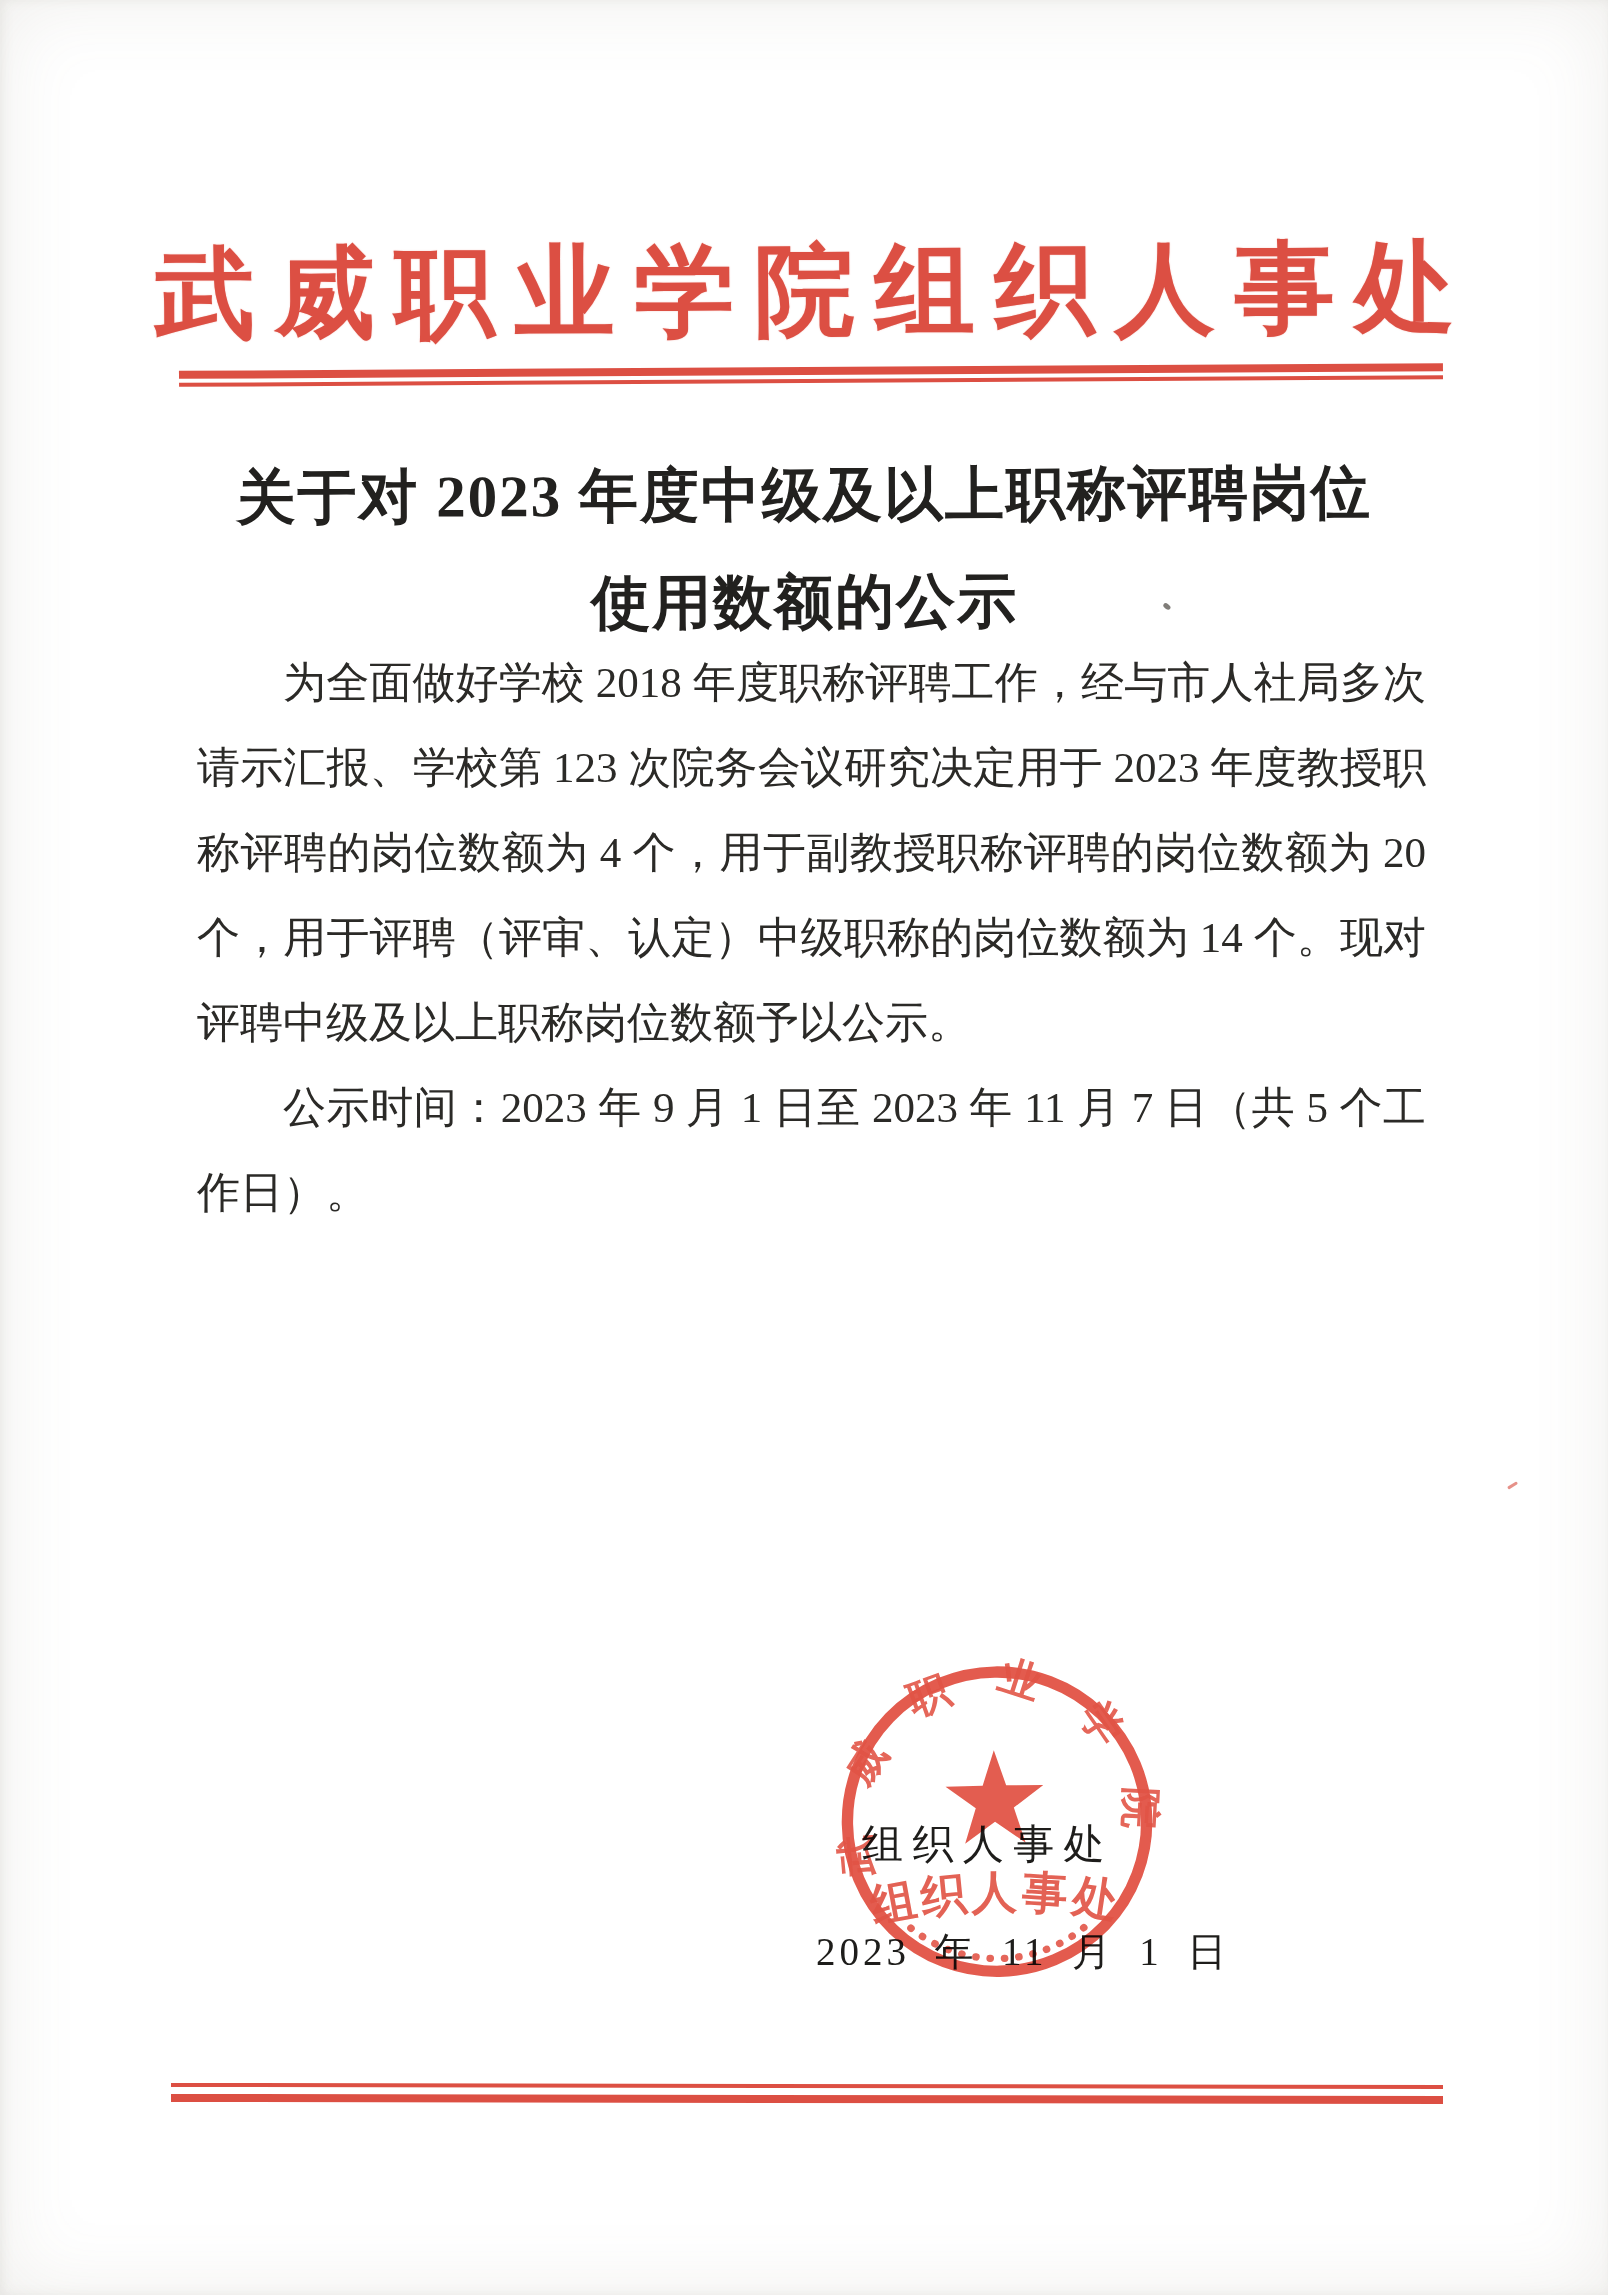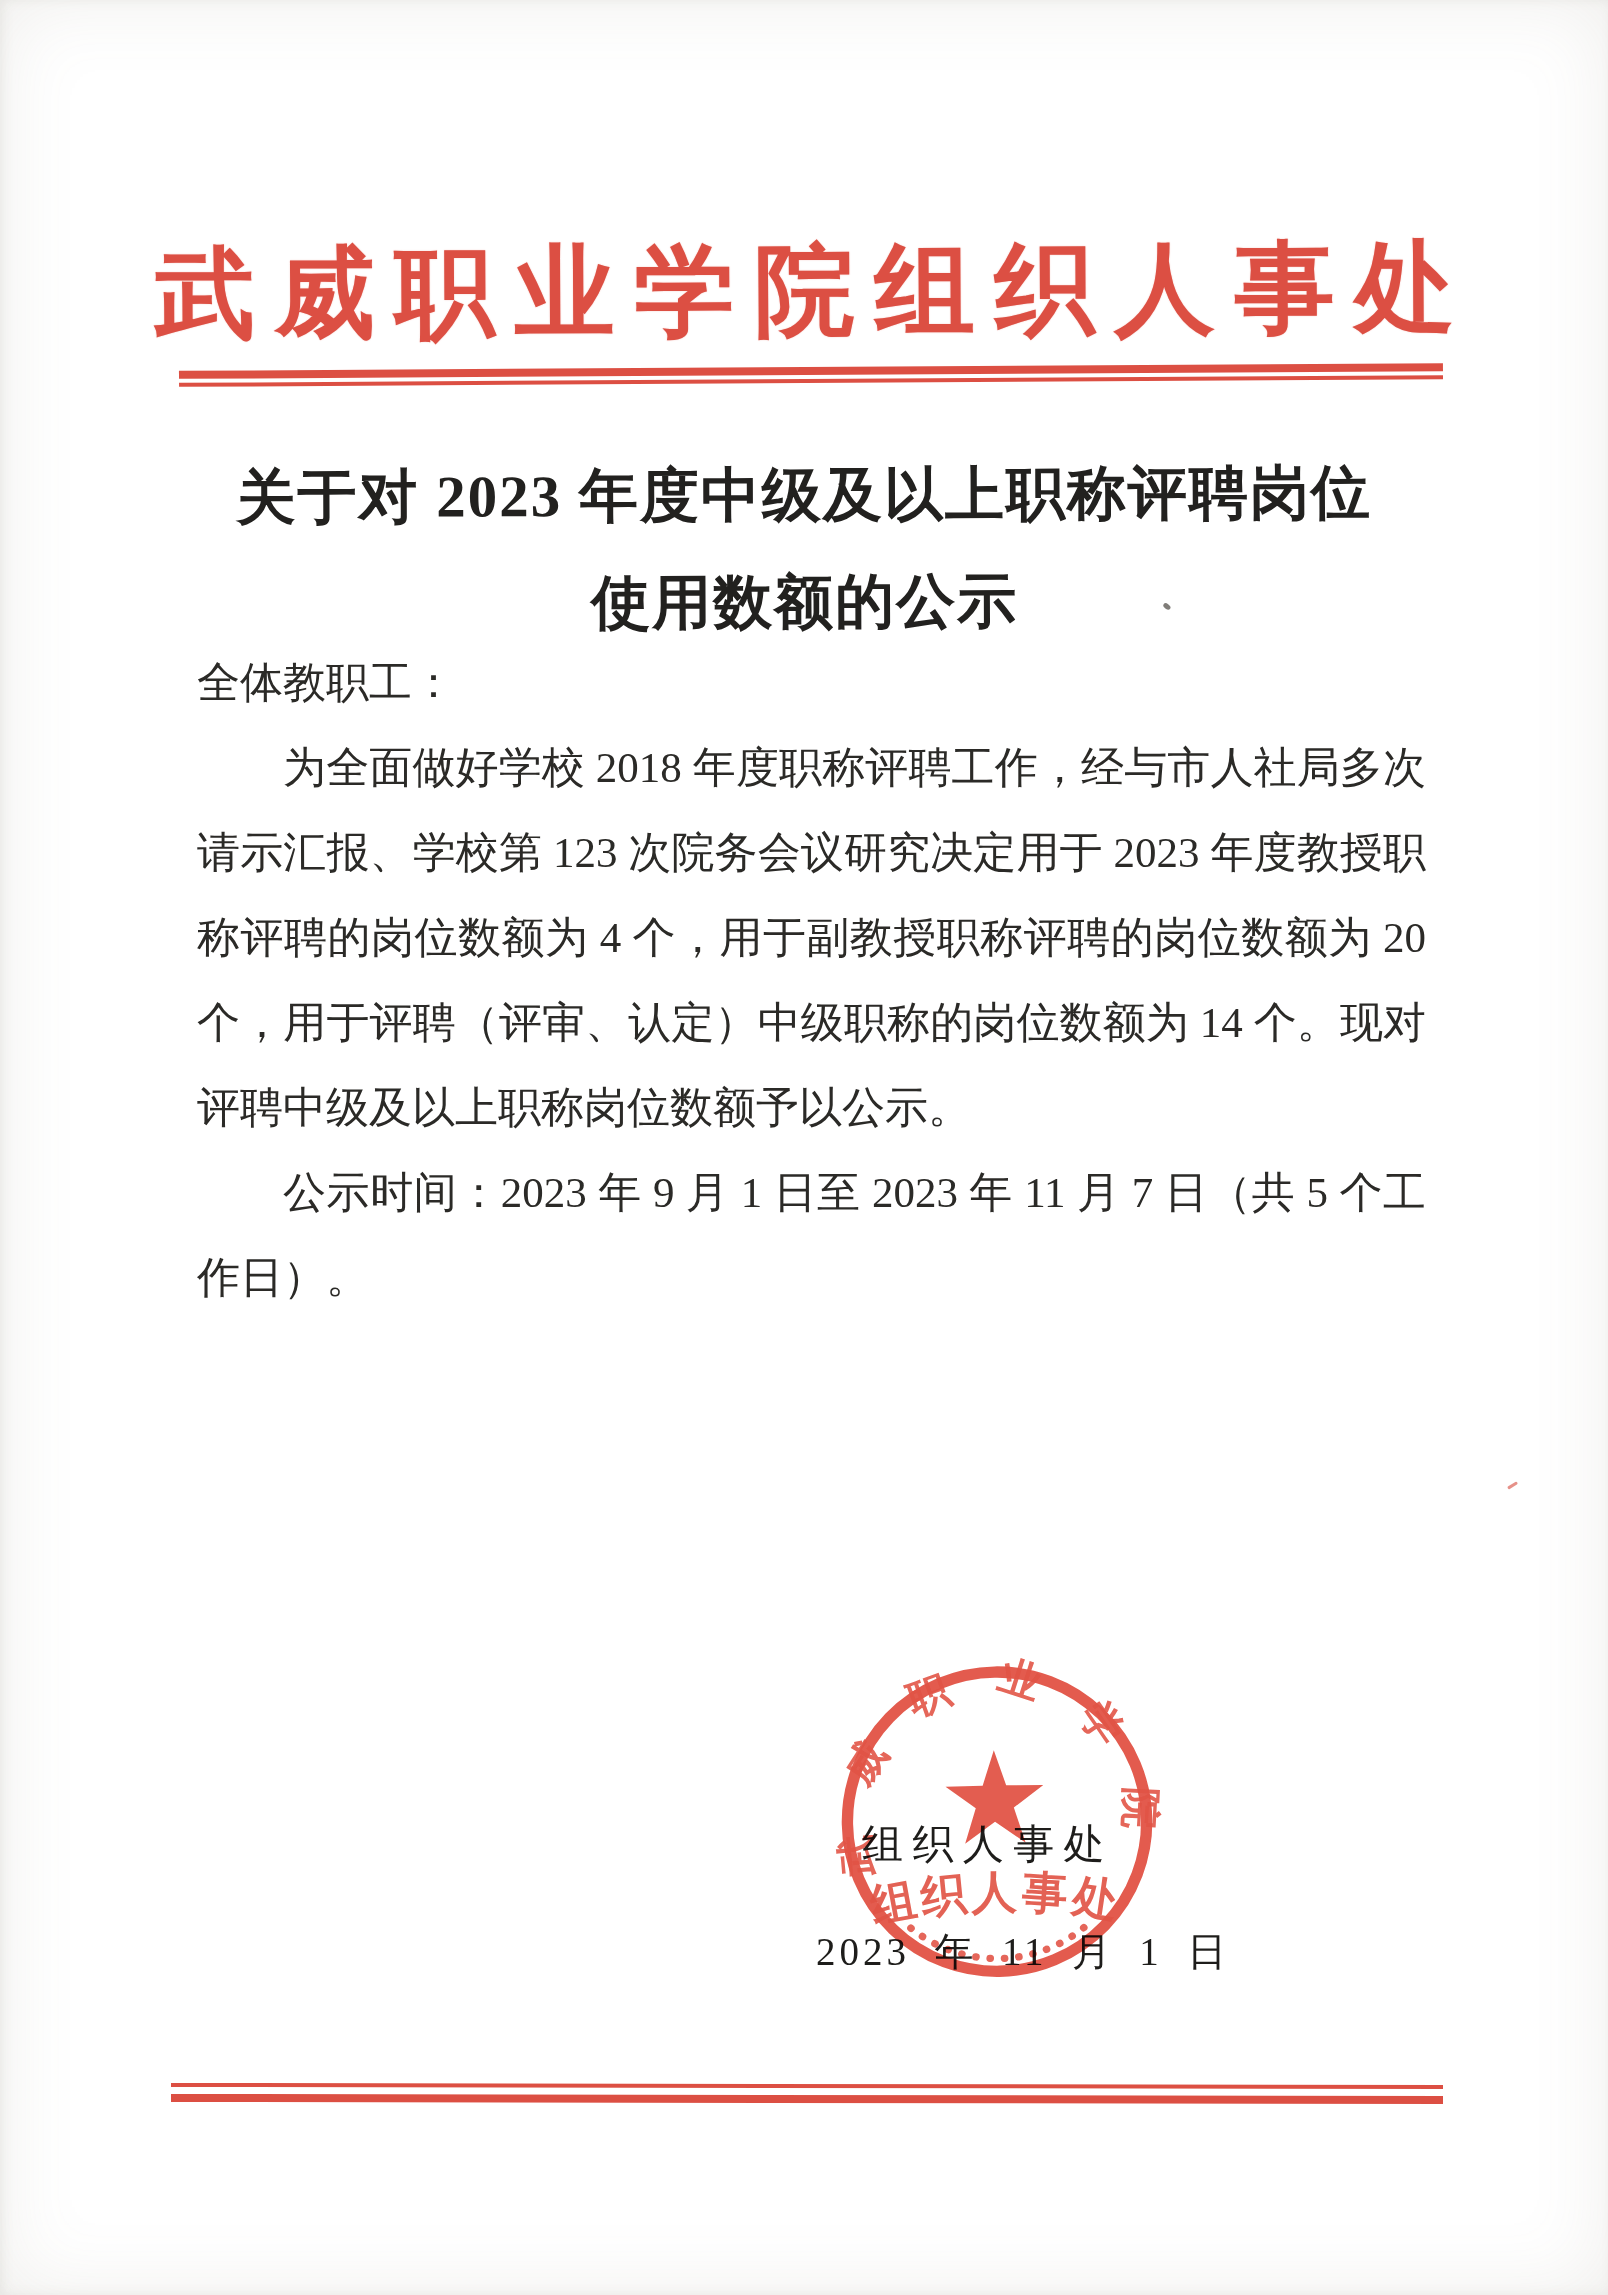--- a/index.html
+++ b/index.html
@@ -92,21 +92,20 @@
     <div class="rule rule-thin"></div>
   </div>
 
   <div class="doc-title">
     <div>关于对 2023 年度中级及以上职称评聘岗位</div>
     <div>使用数额的公示</div>
   </div>
   <div class="ink-dot"></div>
 
   <div class="doc-body">
-    <p class="salutation">全体教职工：</p>
     <p class="para">为全面做好学校 2018 年度职称评聘工作，经与市人社局多次请示汇报、学校第 123 次院务会议研究决定用于 2023 年度教授职称评聘的岗位数额为 4 个，用于副教授职称评聘的岗位数额为 20 个，用于评聘（评审、认定）中级职称的岗位数额为 14 个。现对评聘中级及以上职称岗位数额予以公示。</p>
     <p class="para">公示时间：2023 年 9 月 1 日至 2023 年 11 月 7 日（共 5 个工作日）。</p>
   </div>
 
   <div class="red-speck"></div>
 
   <div class="sig-dept">组织人事处</div>
   <div class="sig-date">2023 年 11 月 1 日</div>
 
   <svg class="seal" viewBox="0 0 500 500" width="334" height="334">

